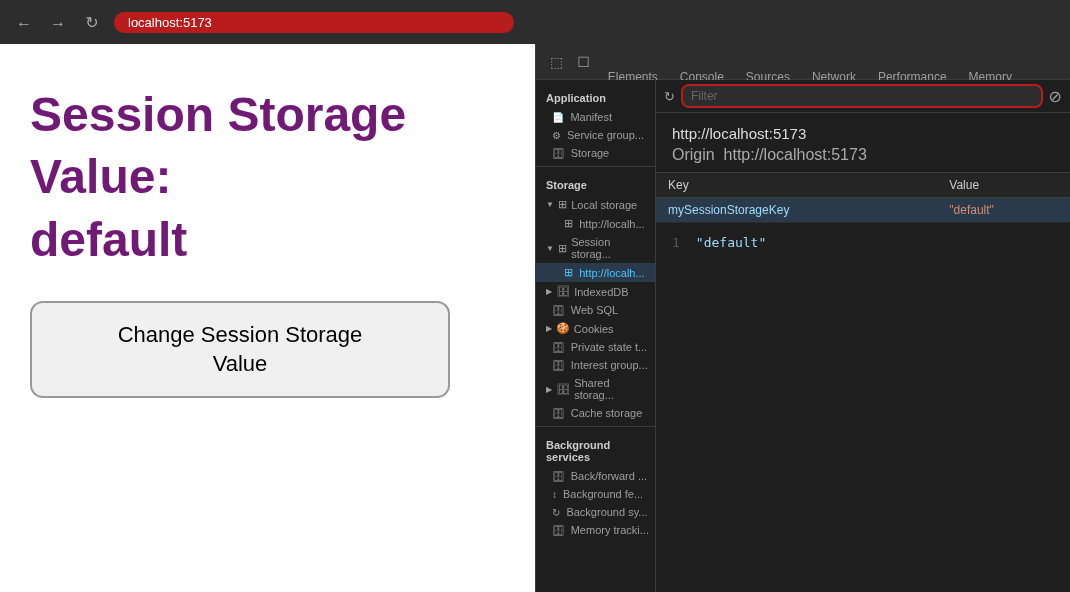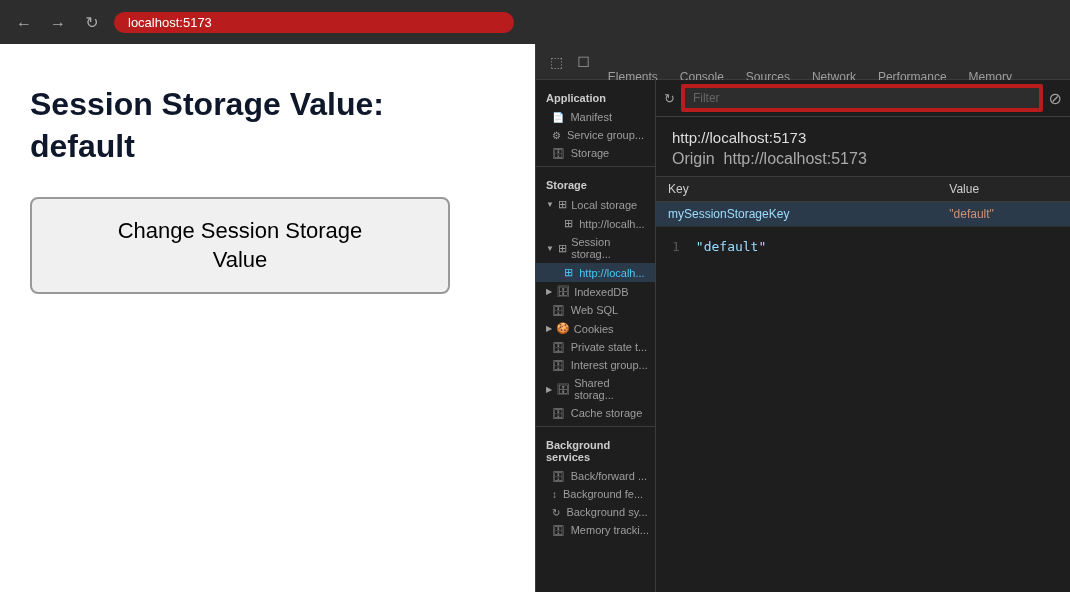--- a/index.html
+++ b/index.html
@@ -46,29 +46,29 @@
     
     .page-content {
       flex: 0 0 535px;
       background: #fff;
       padding: 40px 30px;
       display: flex;
       flex-direction: column;
       gap: 30px;
     }
     .session-title {
-      font-size: 32px;
+      font-size: 48px;
       font-weight: bold;
-      color: #0f172a;
+      color: #701a75;
       line-height: 1.3;
     }
     .change-btn {
       border: 2px solid #999;
       background: #f0f0f0;
-      border-radius: 8px;
+      border-radius: 13px;
       padding: 18px 20px;
       font-size: 22px;
       cursor: pointer;
       width: 420px;
       text-align: center;
       line-height: 1.3;
     }
 
     
     .devtools {
@@ -196,22 +196,22 @@
     .refresh-btn {
       color: #9e9e9e;
       background: none;
       border: none;
       cursor: pointer;
       font-size: 13px;
     }
     .filter-input {
       flex: 1;
       background: #2d2d2d;
-      border: 4px solid #b91c1c;
-      border-radius: 2px;
+      border: 2px solid #b91c1c;
+      border-radius: 8px;
       color: #ddd;
       padding: 3px 8px;
       font-size: 12px;
     }
     .filter-input::placeholder { color: #666; }
     .clear-btn {
       color: #9e9e9e;
       background: none;
       border: none;
       cursor: pointer;

